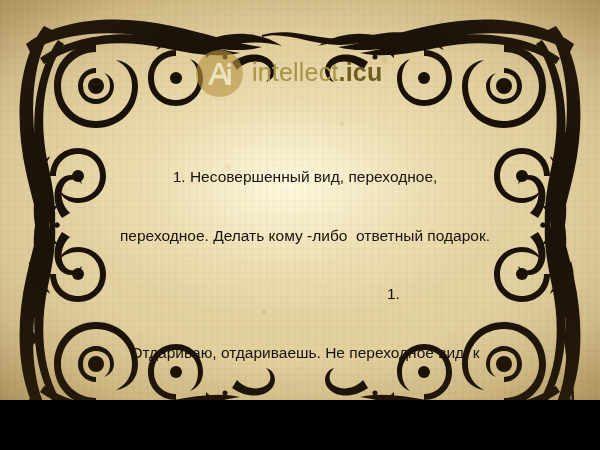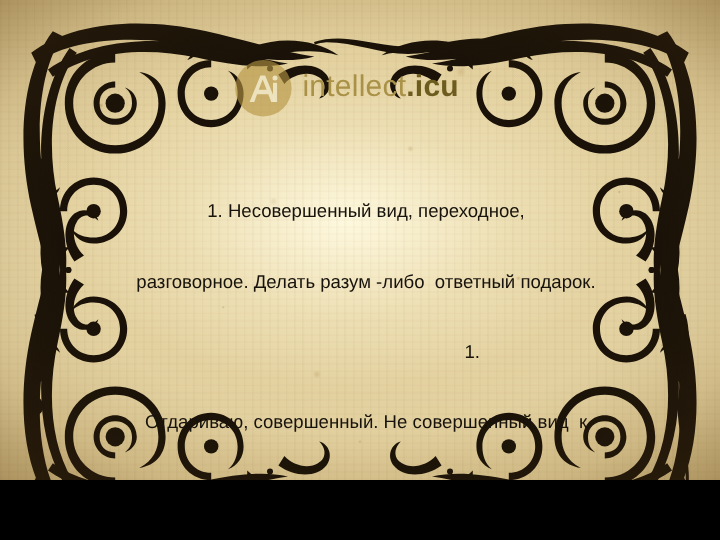--- a/index.html
+++ b/index.html
@@ -258,20 +258,20 @@
       </svg>
     </div>
     <div class="wm-text">
       <div class="wm-title"><span>intellect</span><b>.icu</b></div>
     </div>
   </div>
 
   <div id="article">
     <span class="spacer"></span>
     <span class="line">1. Несовершенный вид, переходное,</span>
-    <span class="line">разговорное. Делать разум -либо  ответный подарок.</span>
+    <span class="line">переходное. Делать кому -либо  ответный подарок.</span>
     <span class="sense-marker">1.</span>
-    <span class="line">Отдариваю, совершенный. Не совершенный вид  к</span>
+    <span class="line">Отдариваю, отдариваешь. Не переходное вид  к</span>
     
     
   </div>
 
 </div>
 
 </body></html>

